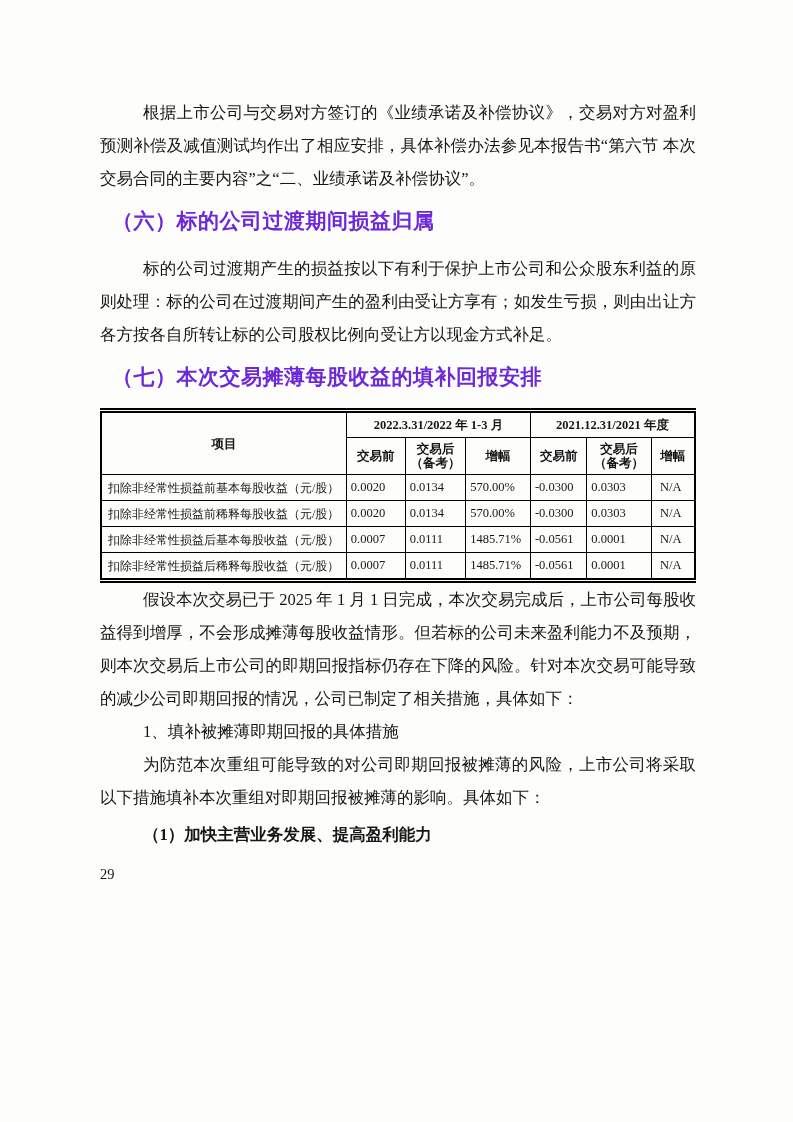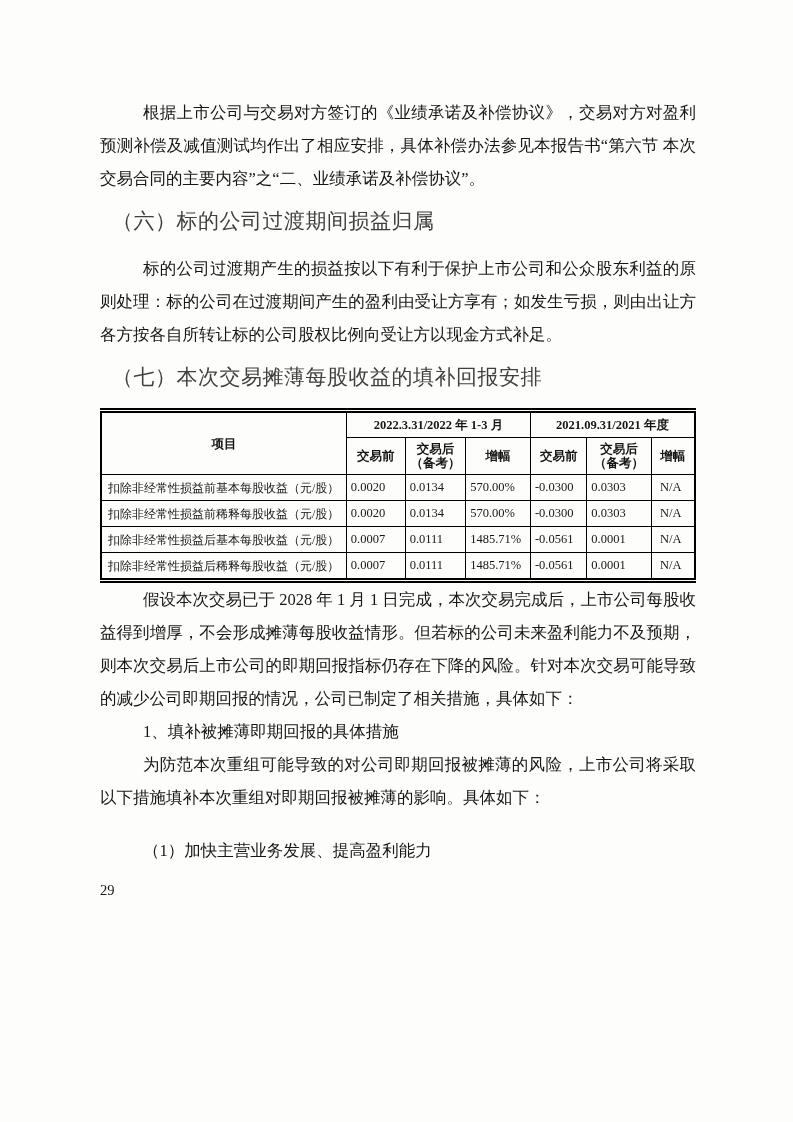--- a/index.html
+++ b/index.html
@@ -21,25 +21,25 @@
     font-size: 16.5px;
     line-height: 33px;
     text-align: justify;
     text-indent: 43px;
     word-break: break-all;
   }
   .heading {
     margin: 13px 0 18px 0;
     padding-left: 12px;
     font-family: "Liberation Sans", "DejaVu Sans", sans-serif;
-    font-weight: 400;
+    font-weight: 700;
     font-size: 21px;
     line-height: 26px;
     letter-spacing: 0.5px;
-    color: #404040;
+    color: #6d28d9;
   }
   .tbl-wrap { margin-top: 4px; }
   table.eps-table {
     width: 100%;
     border-collapse: collapse;
     table-layout: fixed;
     border-top: 5px double #000;
     border-bottom: 5px double #000;
     border-left: 2px solid #000;
     border-right: 2px solid #000;
@@ -65,21 +65,21 @@
     line-height: 16px;
     height: 17px;
     white-space: nowrap;
   }
   .eps-table td.num {
     font-size: 12.5px;
     padding-right: 6px;
   }
   .eps-table td.na { text-align: center; padding-right: 8px; }
   .sub-item {  }
-  .mt4 { margin-top: 20px; }
+  .mt4 { margin-top: 4px; font-weight: bold; }
   .mt6 { margin-top: 6px; }
   .page-number {
     margin-top: 14px;
     text-align: left;
     font-size: 14.5px;
     line-height: 18px;
   }
 </style>
 </head>
 <body>
@@ -103,21 +103,21 @@
         <col style="width:10.2%">
         <col style="width:10.9%">
         <col style="width:9.5%">
         <col style="width:10.8%">
         <col style="width:7.4%">
       </colgroup>
       <thead>
         <tr class="group-row">
           <th rowspan="2">项目</th>
           <th colspan="3">2022.3.31/2022 年 1-3 月</th>
-          <th colspan="3">2021.09.31/2021 年度</th>
+          <th colspan="3">2021.12.31/2021 年度</th>
         </tr>
         <tr class="sub-row">
           <th>交易前</th>
           <th class="two-line">交易后
 （备考）</th>
           <th>增幅</th>
           <th>交易前</th>
           <th class="two-line">交易后
 （备考）</th>
           <th>增幅</th>
@@ -157,21 +157,21 @@
           <td class="num">0.0111</td>
           <td class="num">1485.71%</td>
           <td class="num">-0.0561</td>
           <td class="num">0.0001</td>
           <td class="num na">N/A</td>
         </tr>
       </tbody>
     </table>
   </div>
 
-  <p class="para">假设本次交易已于 2028 年 1 月 1 日完成，本次交易完成后，上市公司每股收益得到增厚，不会形成摊薄每股收益情形。但若标的公司未来盈利能力不及预期，则本次交易后上市公司的即期回报指标仍存在下降的风险。针对本次交易可能导致的减少公司即期回报的情况，公司已制定了相关措施，具体如下：</p>
+  <p class="para">假设本次交易已于 2025 年 1 月 1 日完成，本次交易完成后，上市公司每股收益得到增厚，不会形成摊薄每股收益情形。但若标的公司未来盈利能力不及预期，则本次交易后上市公司的即期回报指标仍存在下降的风险。针对本次交易可能导致的减少公司即期回报的情况，公司已制定了相关措施，具体如下：</p>
 
   <p class="para sub-item">1、填补被摊薄即期回报的具体措施</p>
 
   <p class="para">为防范本次重组可能导致的对公司即期回报被摊薄的风险，上市公司将采取以下措施填补本次重组对即期回报被摊薄的影响。具体如下：</p>
 
   <p class="para sub-item mt4">（1）加快主营业务发展、提高盈利能力</p>
 
 
   <div class="page-number">29</div>
 

